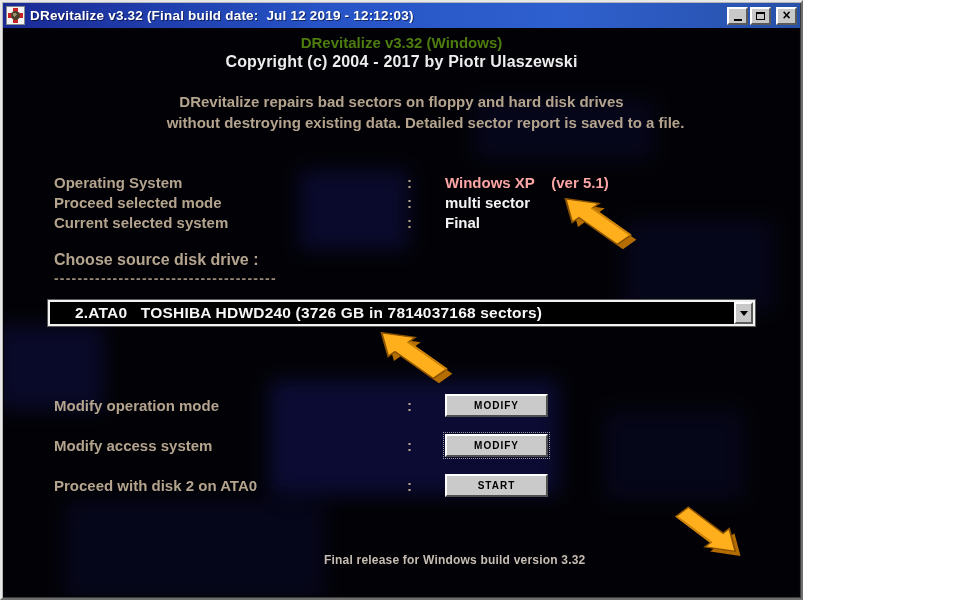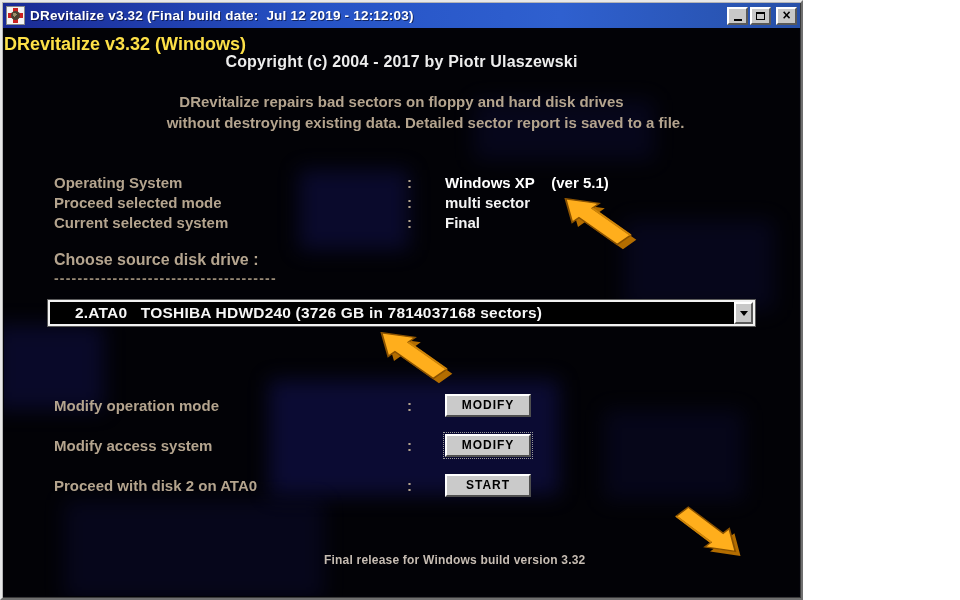--- a/index.html
+++ b/index.html
@@ -25,45 +25,45 @@
     align-items:center;justify-content:center;padding:0;cursor:default;position:relative;}
   .winbtn.close{margin-left:5px;}
   .glyph-min{width:8px;height:2px;background:#000;margin-top:9px;}
   .glyph-max{width:9px;height:8px;border:1px solid #000;border-top-width:2px;box-sizing:border-box;background:transparent;}
   .glyph-x{font-weight:bold;font-size:14px;line-height:1;color:#000;margin-top:-1px;}
 
   
   .client{position:absolute;left:2px;right:2px;top:28px;bottom:2px;background:#020206;overflow:hidden;}
   .blotch{position:absolute;background:#11114c;filter:blur(10px);pointer-events:none;}
 
-  .hline1{position:absolute;left:0;right:0;top:4px;text-align:left;color:#fde047;font-weight:bold;font-size:18px;}
+  .hline1{position:absolute;left:0;right:0;top:4px;text-align:center;color:#4d7c0f;font-weight:bold;font-size:15px;}
   .hline2{position:absolute;left:0;right:0;top:23px;text-align:center;color:#ededed;font-weight:bold;font-size:16px;letter-spacing:0.2px;}
   .dline1{position:absolute;left:0;right:0;top:63px;text-align:center;color:#b4a48e;font-weight:bold;font-size:15px;}
   .dline2{position:absolute;left:0;right:0;top:84px;text-align:center;color:#b4a48e;font-weight:bold;font-size:15px;padding-left:48px;}
 
   .inforows{position:absolute;left:50px;top:142px;}
   .row{display:grid;grid-template-columns:353px 38px auto;height:20px;align-items:center;
     color:#b4a48e;font-weight:bold;font-size:15px;}
-  .row .val{white-space:pre;color:#ffffff;}
+  .row .val{white-space:pre;color:#fca5a5;}
   .row .val.em{color:#f4f4f4;}
 
   .choose-heading{position:absolute;left:50px;top:221px;color:#b4a48e;font-weight:bold;font-size:16px;}
   .choose-dashes{position:absolute;left:50px;top:240px;color:#988a76;font-weight:bold;font-size:14px;letter-spacing:1.2px;white-space:pre;}
 
   .combo{position:absolute;left:44px;top:270px;width:707px;height:26px;box-sizing:border-box;
     background:#000;border:2px solid #f2f2f2;outline:1px solid #5a5a5a;display:flex;align-items:center;cursor:default;}
   .combo-text{flex:1;color:#f6f6f6;font-weight:bold;font-size:15.5px;padding-left:25px;white-space:pre;letter-spacing:0.2px;}
   .combo-btn{width:19px;height:100%;background:#c8c8c8;border:2px solid;box-sizing:border-box;
     border-color:#ffffff #5a5a5a #5a5a5a #ffffff;display:flex;align-items:center;justify-content:center;}
   .combo-btn .tri{width:0;height:0;border-left:4px solid transparent;border-right:4px solid transparent;border-top:5px solid #000;}
 
   .actionrow{position:absolute;left:50px;display:grid;grid-template-columns:353px 38px auto;height:26px;align-items:center;
     color:#b4a48e;font-weight:bold;font-size:15px;}
-  .pushbtn{width:86px;height:23px;background:#cacaca;border:2px solid;box-sizing:border-box;
-    border-color:#ffffff #4f4f4f #4f4f4f #ffffff;color:#000;font-weight:bold;font-size:12px;
+  .pushbtn{width:103px;height:23px;background:#cacaca;border:2px solid;box-sizing:border-box;
+    border-color:#ffffff #4f4f4f #4f4f4f #ffffff;color:#000;font-weight:bold;font-size:10px;
     letter-spacing:1px;font-family:"Liberation Sans",sans-serif;display:flex;align-items:center;justify-content:center;cursor:default;}
   .pushbtn.focused{outline:1px dotted #9a9a9a;outline-offset:1px;box-shadow:inset 0 0 0 1px #cacaca;}
   .pushbtn.focused::after{content:"";position:absolute;}
 
   .footer{position:absolute;left:320px;top:523px;color:#c6bcb2;font-weight:bold;font-size:12px;letter-spacing:0.2px;}
 
   .arrow{position:absolute;pointer-events:none;}
 </style>
 </head>
 <body>

